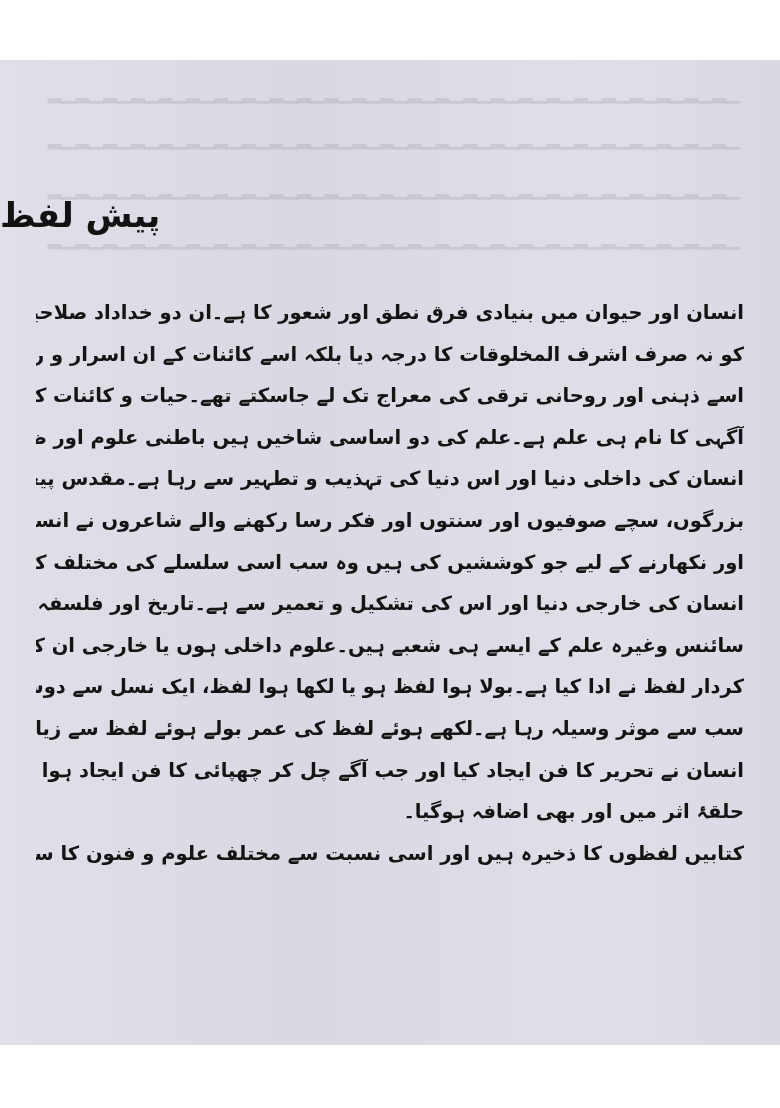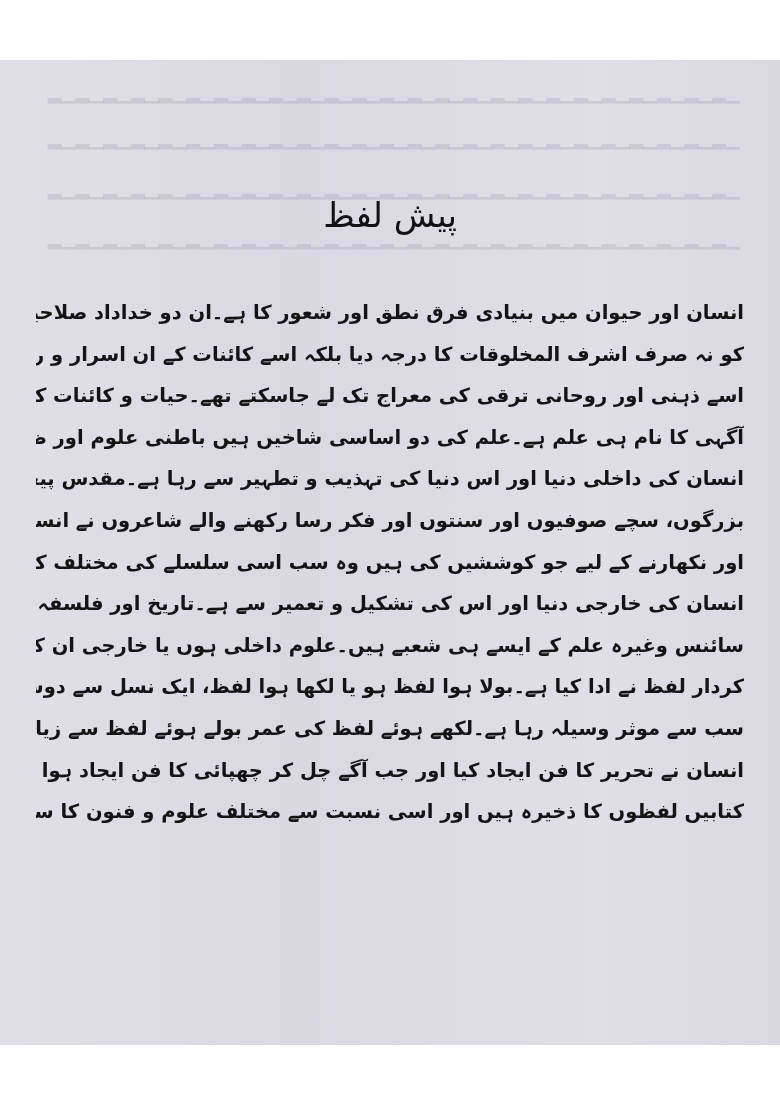--- a/index.html
+++ b/index.html
@@ -35,24 +35,24 @@
       text-align: right;
       white-space: nowrap;
       overflow: hidden;
       filter: blur(0.6px);
     }
     .title {
       position: absolute;
       top: 112px;
       left: 0;
       width: 780px;
-      text-align: center;
+      text-align: left;
       direction: rtl;
       font-size: 34px;
-      font-weight: normal;
+      font-weight: bold;
       color: #121212;
       letter-spacing: 0;
     }
     .body-text {
       position: absolute;
       top: 232px;
       left: 36px;
       width: 708px;
       direction: rtl;
       color: #141414;
@@ -90,18 +90,19 @@
       <div class="line">اسے ذہنی اور روحانی ترقی کی معراج تک لے جاسکتے تھے۔حیات و کائنات کے مخفی عوامل سے</div>
       <div class="line">آگہی کا نام ہی علم ہے۔علم کی دو اساسی شاخیں ہیں باطنی علوم اور ظاہری علوم۔ باطنی علوم کا تعلق</div>
       <div class="line">انسان کی داخلی دنیا اور اس دنیا کی تہذیب و تطہیر سے رہا ہے۔مقدس پیغمبروں کے علاوہ، خدا رسیدہ</div>
       <div class="line">بزرگوں، سچے صوفیوں اور سنتوں اور فکر رسا رکھنے والے شاعروں نے انسان کے باطن کو سنوارنے</div>
       <div class="line">اور نکھارنے کے لیے جو کوششیں کی ہیں وہ سب اسی سلسلے کی مختلف کڑیاں ہیں۔ظاہری علوم کا تعلق</div>
       <div class="line">انسان کی خارجی دنیا اور اس کی تشکیل و تعمیر سے ہے۔تاریخ اور فلسفہ، سیاست اور اقتصاد، سماج اور</div>
       <div class="line">سائنس وغیرہ علم کے ایسے ہی شعبے ہیں۔علوم داخلی ہوں یا خارجی ان کے تحفظ و ترویج میں بنیادی</div>
       <div class="line">کردار لفظ نے ادا کیا ہے۔بولا ہوا لفظ ہو یا لکھا ہوا لفظ، ایک نسل سے دوسری نسل تک علم کی منتقلی کا</div>
       <div class="line">سب سے موثر وسیلہ رہا ہے۔لکھے ہوئے لفظ کی عمر بولے ہوئے لفظ سے زیادہ ہوتی ہے۔اسی لیے</div>
       <div class="line">انسان نے تحریر کا فن ایجاد کیا اور جب آگے چل کر چھپائی کا فن ایجاد ہوا تو لفظ کی زندگی اور اس کے</div>
+      <div class="line last">حلقۂ اثر میں اور بھی اضافہ ہوگیا۔</div>
     </div>
     <div class="paragraph">
       <div class="line">کتابیں لفظوں کا ذخیرہ ہیں اور اسی نسبت سے مختلف علوم و فنون کا سرچشمہ۔قومی کونسل</div>
     </div>
   </div>
 </div>
 
 </body></html>

